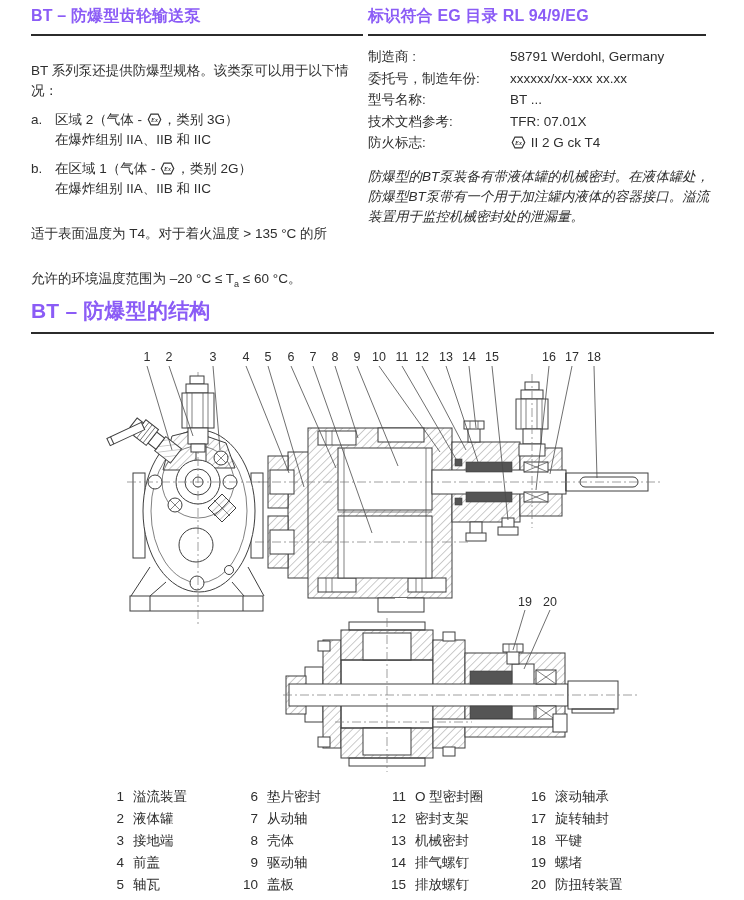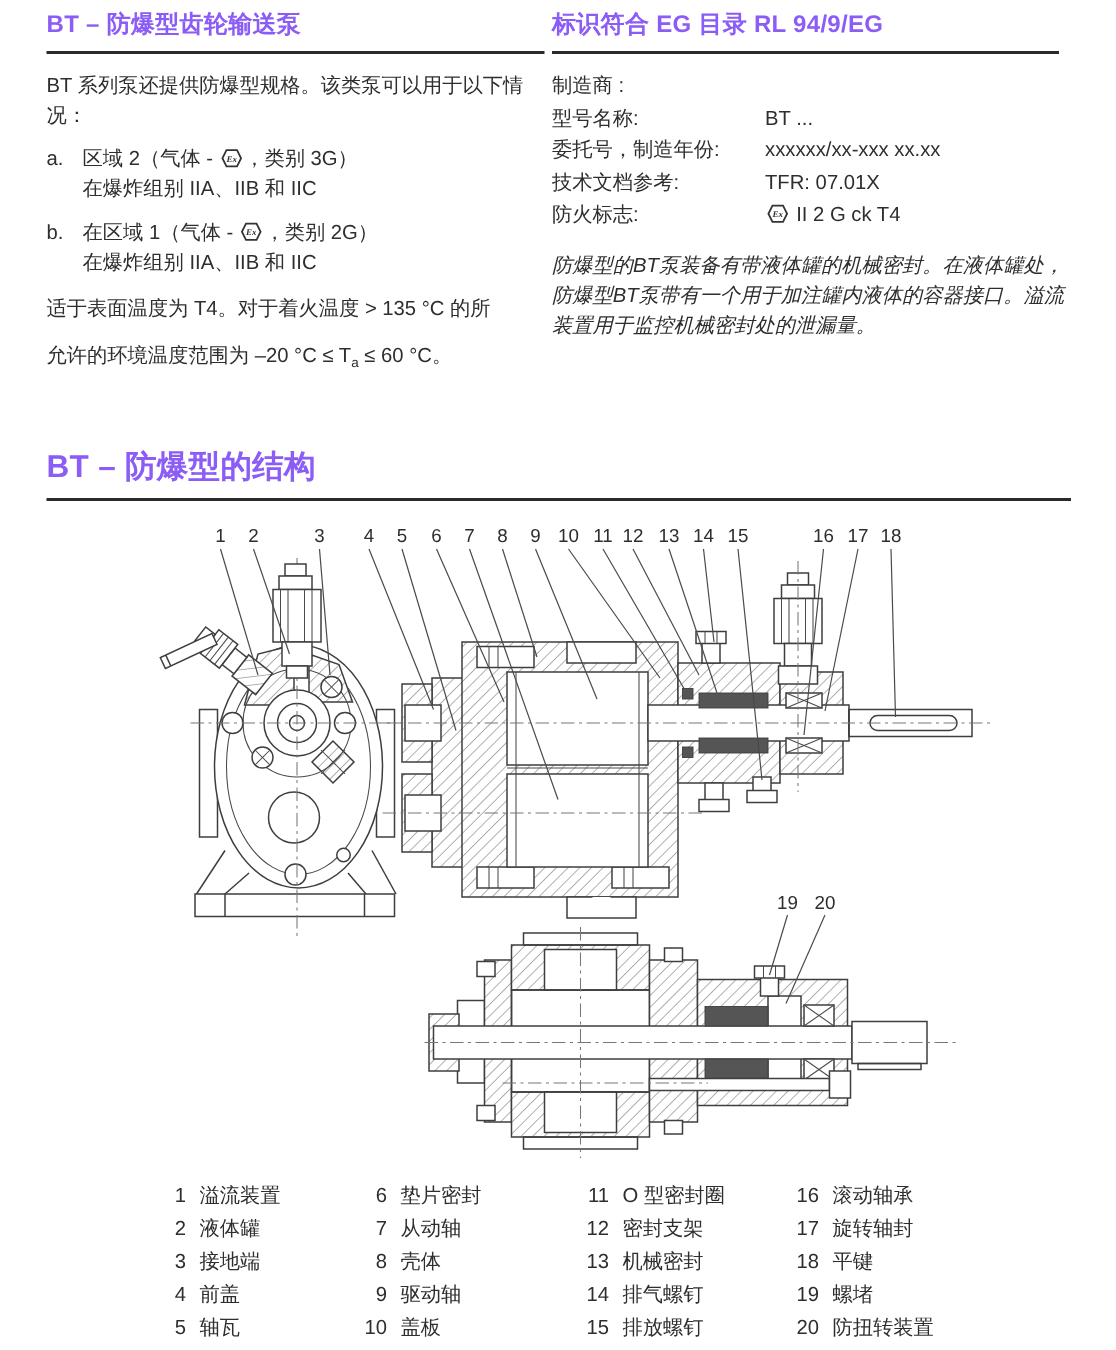--- a/index.html
+++ b/index.html
@@ -2,21 +2,21 @@
 <html><head>
 <meta charset="utf-8">
 <style>
   html,body{margin:0;padding:0;background:#fff;}
   #page{position:relative;width:744px;height:900px;background:#fff;overflow:hidden;
         font-family:"Liberation Sans","DejaVu Sans",sans-serif;color:#2e2e2e;}
   .col{position:absolute;}
   h1{font-size:16px;font-weight:bold;color:#8b5cf6;margin:0;letter-spacing:.2px;}
   .rule{height:2px;background:#2b2b2b;margin-top:7px;}
   .bodyline{font-size:13.5px;line-height:20px;white-space:nowrap;}
-  .para{margin-top:11px;}
+  .para{margin-top:25px;}
   .list-item{display:flex;margin-top:9px;}
   .marker{width:24px;flex:0 0 24px;font-size:13.5px;line-height:20px;}
   .ex{display:inline-block;width:15px;height:13px;vertical-align:-2px;margin:0 1px;}
   .ex polygon{fill:none;stroke:#333;stroke-width:2.2;}
   .ex text{font-size:11px;font-style:italic;font-weight:bold;fill:#333;
            font-family:"Liberation Serif","DejaVu Serif",serif;}
   sub{font-size:9px;}
   .spec-row{display:flex;font-size:13.5px;line-height:21.5px;align-items:flex-end;}
   .spec-label{width:142px;flex:0 0 142px;white-space:nowrap;}
   .spec-value{white-space:nowrap;}
@@ -76,29 +76,30 @@
     </div>
   </div>
 
   <div class="col" style="left:368px;top:6px;width:338px;">
     <h1>标识符合 EG 目录 RL 94/9/EG</h1>
     <div class="rule"></div>
     <div style="margin-top:10px;">
       <div class="spec-row">
         <div class="spec-label">制造商 :</div>
         <div class="spec-value">
-        </div>
+          <div>58791 Werdohl, Germany</div>
+        </div>
+      </div>
+      <div class="spec-row">
+        <div class="spec-label">委托号，制造年份:</div>
+        <div class="spec-value">xxxxxx/xx-xxx xx.xx</div>
       </div>
       <div class="spec-row">
         <div class="spec-label">型号名称:</div>
         <div class="spec-value">BT ...</div>
-      </div>
-      <div class="spec-row">
-        <div class="spec-label">委托号，制造年份:</div>
-        <div class="spec-value">xxxxxx/xx-xxx xx.xx</div>
       </div>
       <div class="spec-row">
         <div class="spec-label">技术文档参考:</div>
         <div class="spec-value">TFR: 07.01X</div>
       </div>
       <div class="spec-row">
         <div class="spec-label">防火标志:</div>
         <div class="spec-value"><svg class="ex" viewBox="0 0 26 24">
               <polygon points="6.5,2 19.5,2 24.5,12 19.5,22 6.5,22 1.5,12"></polygon>
               <text x="13" y="16.5" text-anchor="middle">Ex</text>

